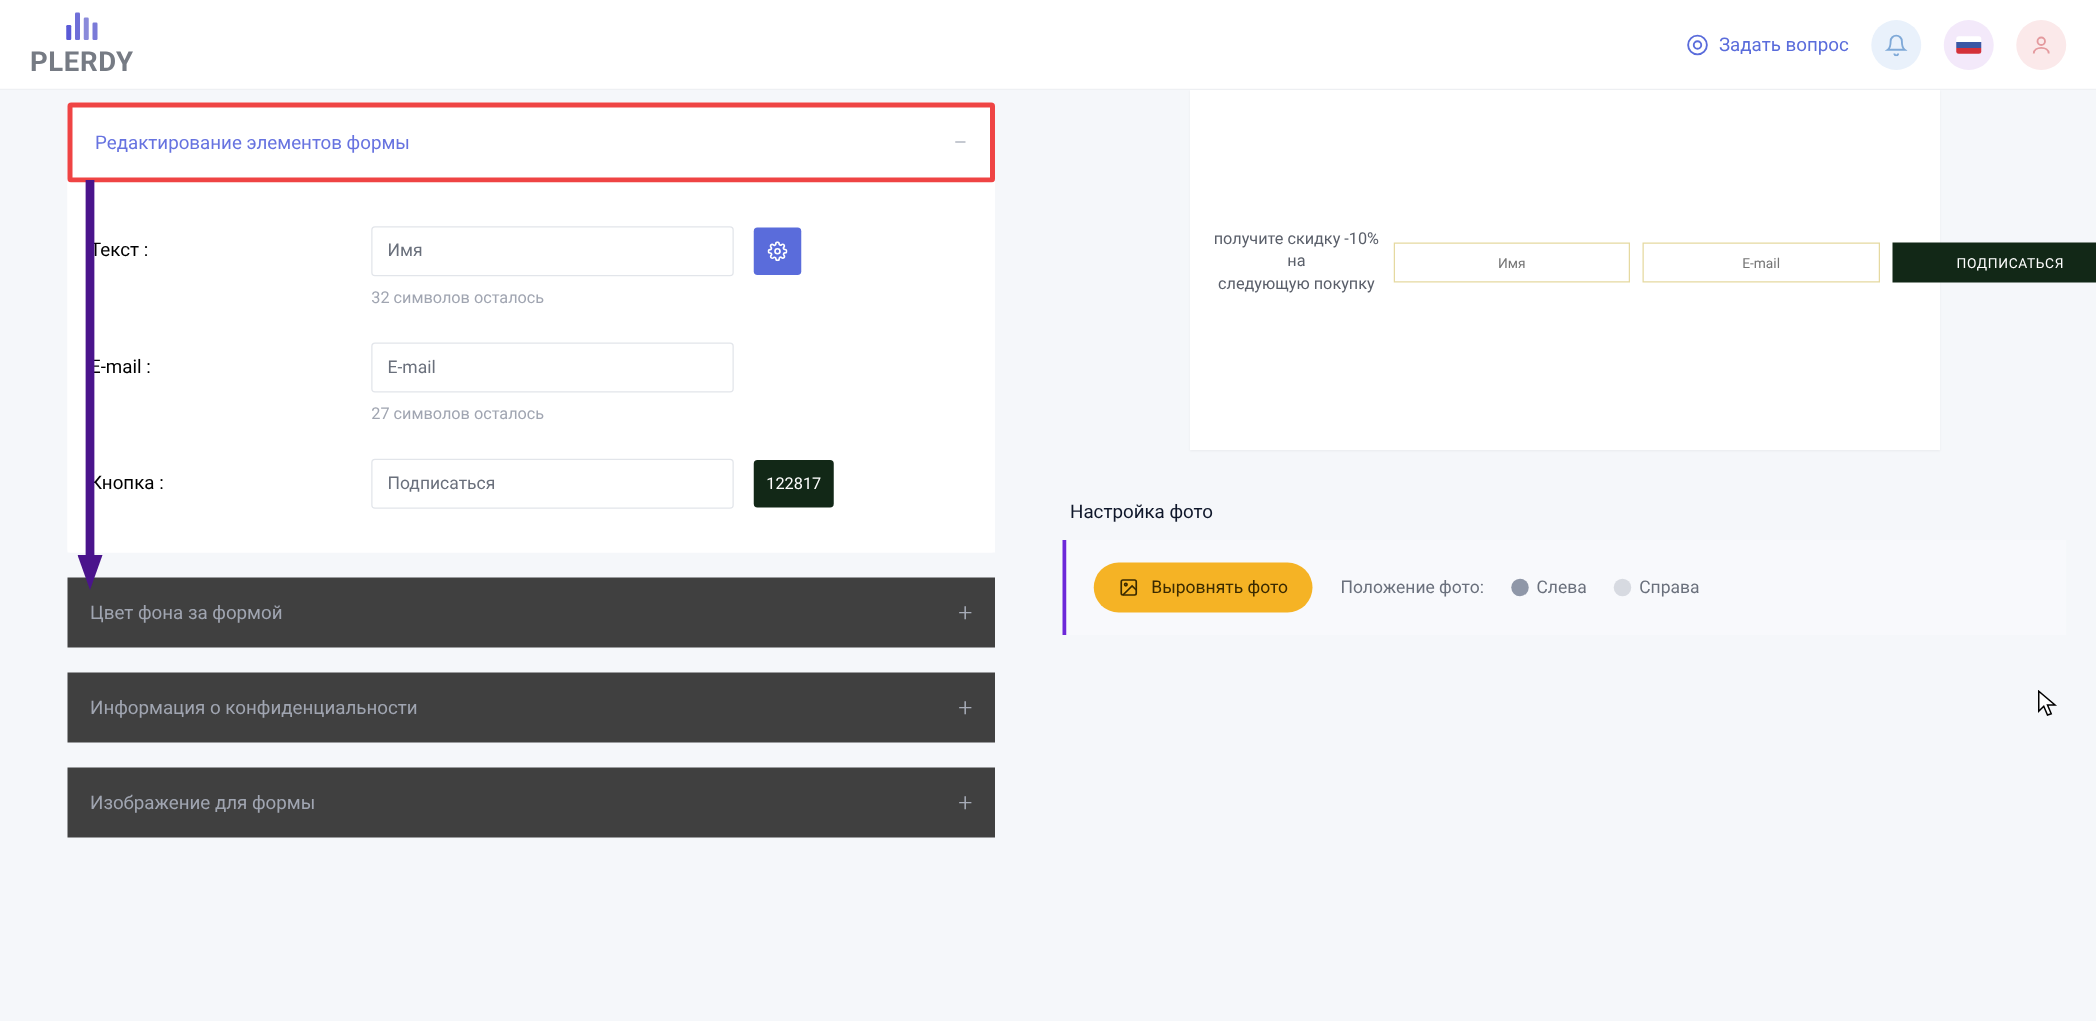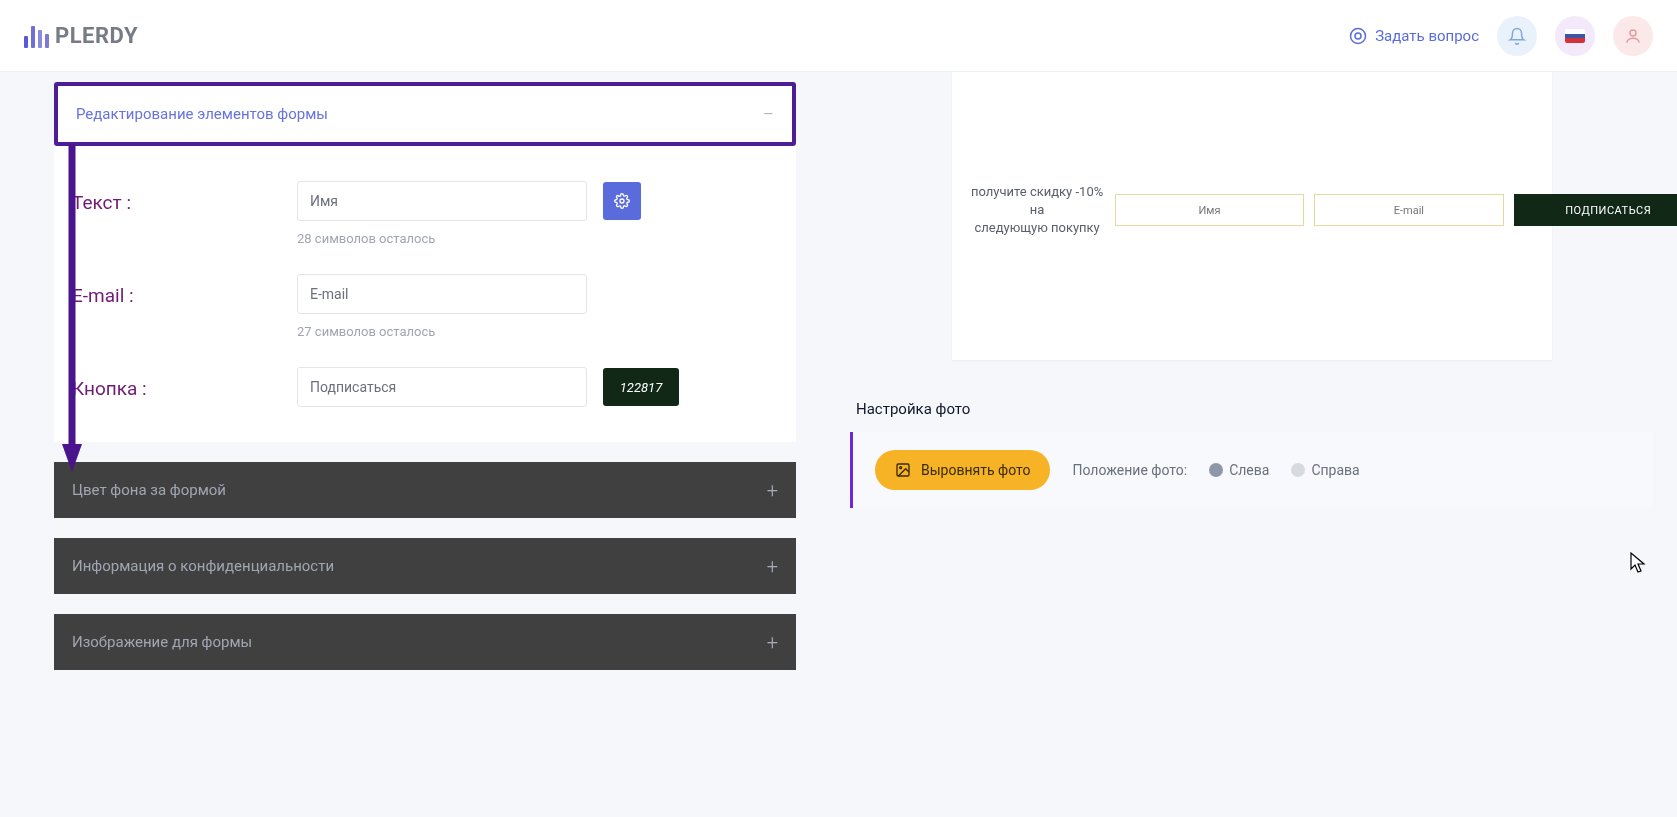--- a/index.html
+++ b/index.html
@@ -20,20 +20,21 @@
       display: flex;
       align-items: center;
       justify-content: space-between;
       padding: 0 24px;
       border-bottom: 1px solid #eef0f3;
     }
     .logo {
       display: flex;
       align-items: center;
       gap: 6px;
+      flex-direction: column;
     }
     .logo-bars {
       display: flex;
       align-items: flex-end;
       gap: 3px;
       height: 24px;
     }
     .logo-bar {
       width: 4px;
       border-radius: 1px;
@@ -111,40 +112,40 @@
     .accordion-title {
       font-size: 15px;
       color: #a0a5b1;
     }
     .accordion-header .plus, .accordion-header .minus {
       color: #a7acb8;
       font-size: 20px;
       font-weight: 300;
     }
     .accordion-active {
-      border: 4px solid #4c1d95;
+      border: 4px solid #ef4444;
       border-radius: 3px;
     }
     .accordion-active .accordion-title {
       color: #6773e0;
     }
     .accordion-body {
       background: #fff;
       padding: 35px 18px 35px 18px;
     }
     .form-row {
       display: flex;
       align-items: flex-start;
       margin-bottom: 28px;
     }
     .form-label {
       width: 225px;
       padding-top: 10px;
-      color: #701a75;
-      font-size: 19px;
+      color: #000000;
+      font-size: 15px;
     }
     .form-input-wrap {
       display: flex;
       flex-direction: column;
     }
     .input-line {
       display: flex;
       gap: 16px;
       align-items: center;
     }
@@ -164,28 +165,27 @@
       margin-top: 10px;
     }
     .gear-btn {
       width: 38px; height: 38px;
       background: #5a6cdb;
       border-radius: 3px;
       display:flex;align-items:center;justify-content:center;
       cursor:pointer;
     }
     .color-swatch {
-      width: 76px; height: 38px;
+      width: 64px; height: 38px;
       background:#122817;
       color:#fff;
       border-radius:3px;
       font-size:13px;
       display:flex;align-items:center;justify-content:center;
       cursor:pointer;
-      font-style:italic;
     }
 
     .arrow-annotation {
       position: absolute;
       left: 62px;
       top: 72px;
       width: 32px;
       height: 328px;
       pointer-events: none;
     }
@@ -346,21 +346,21 @@
           <div class="form-input-wrap">
             <div class="input-line">
               <input class="text-input" value="Имя" style="">
               <div class="gear-btn">
                 <svg width="16" height="16" viewBox="0 0 24 24" fill="none" stroke="#fff" stroke-width="2">
                     <circle cx="12" cy="12" r="3"></circle>
                     <path d="M19.4 15a1.65 1.65 0 0 0 .33 1.82l.06.06a2 2 0 1 1-2.83 2.83l-.06-.06a1.65 1.65 0 0 0-1.82-.33 1.65 1.65 0 0 0-1 1.51V21a2 2 0 0 1-4 0v-.09a1.65 1.65 0 0 0-1-1.51 1.65 1.65 0 0 0-1.82.33l-.06.06a2 2 0 1 1-2.83-2.83l.06-.06a1.65 1.65 0 0 0 .33-1.82 1.65 1.65 0 0 0-1.51-1H3a2 2 0 0 1 0-4h.09a1.65 1.65 0 0 0 1.51-1 1.65 1.65 0 0 0-.33-1.82l-.06-.06a2 2 0 1 1 2.83-2.83l.06.06a1.65 1.65 0 0 0 1.82.33h0a1.65 1.65 0 0 0 1-1.51V3a2 2 0 0 1 4 0v.09a1.65 1.65 0 0 0 1 1.51h0a1.65 1.65 0 0 0 1.82-.33l.06-.06a2 2 0 1 1 2.83 2.83l-.06.06a1.65 1.65 0 0 0-.33 1.82v0a1.65 1.65 0 0 0 1.51 1H21a2 2 0 0 1 0 4h-.09a1.65 1.65 0 0 0-1.51 1z"></path>
                   </svg>
               </div>
             </div>
-            <div class="helper">28 символов осталось</div>
+            <div class="helper">32 символов осталось</div>
           </div>
         </div>
 
         <div class="form-row">
           <div class="form-label">E-mail :</div>
           <div class="form-input-wrap">
             <div class="input-line">
               <input class="text-input" value="E-mail" style="">
             </div>
             <div class="helper">27 символов осталось</div>

